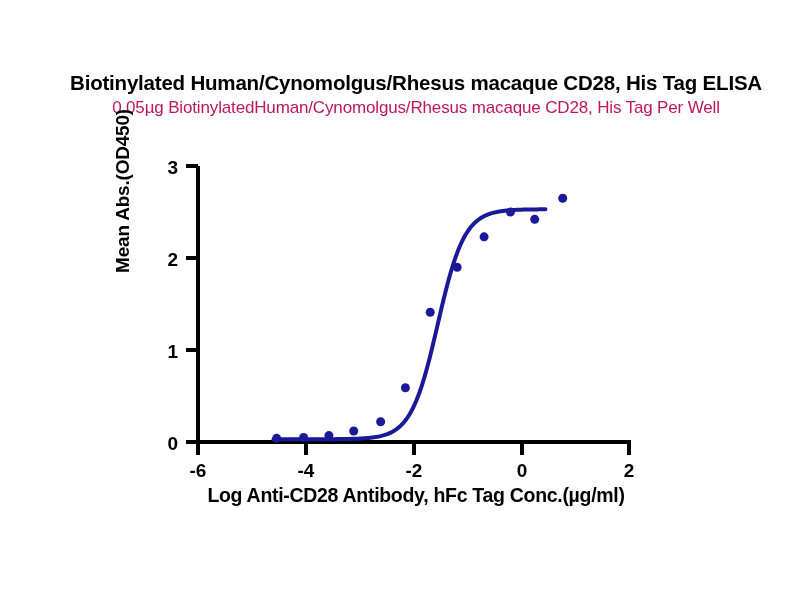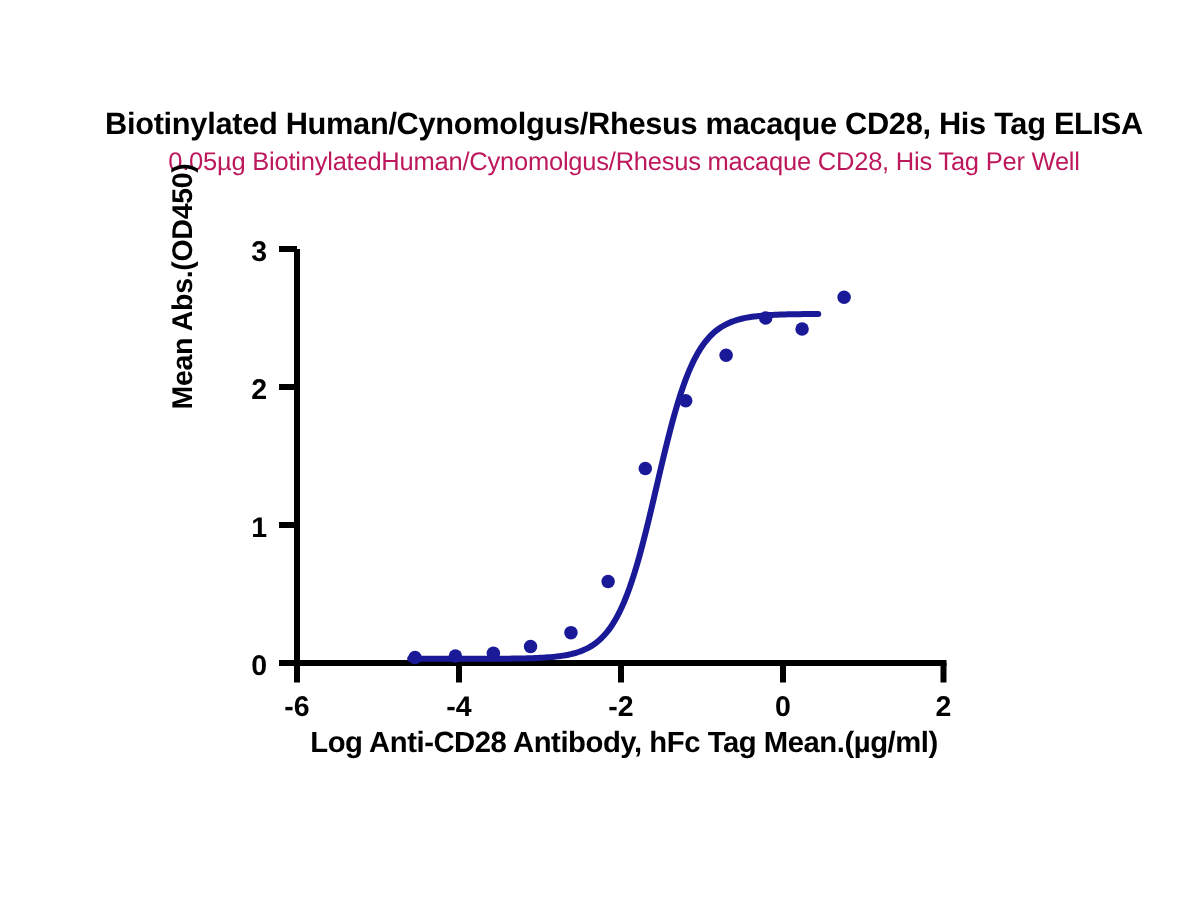--- a/index.html
+++ b/index.html
@@ -46,21 +46,21 @@
 <body>
 
 <div id="figure">
 
   <div class="titleblock">
     <div class="chart-title">Biotinylated Human/Cynomolgus/Rhesus macaque CD28, His Tag ELISA</div>
     <div class="chart-subtitle">0.05µg BiotinylatedHuman/Cynomolgus/Rhesus macaque CD28, His Tag Per Well</div>
   </div>
 
   <div class="ylabel">Mean Abs.(OD450)</div>
-  <div class="xlabel">Log Anti-CD28 Antibody, hFc Tag Mean.(µg/ml)</div>
+  <div class="xlabel">Log Anti-CD28 Antibody, hFc Tag Conc.(µg/ml)</div>
 
   <svg width="800" height="600">
 
     <g>
       <line x1="182" y1="166" x2="182" y2="442" stroke="#000" stroke-width="4"></line>
       <line x1="180" y1="442" x2="615" y2="442" stroke="#000" stroke-width="4"></line>
     </g>
 
     <g>
       <line x1="170" y1="166" x2="182" y2="166" stroke="#000" stroke-width="4"></line>

